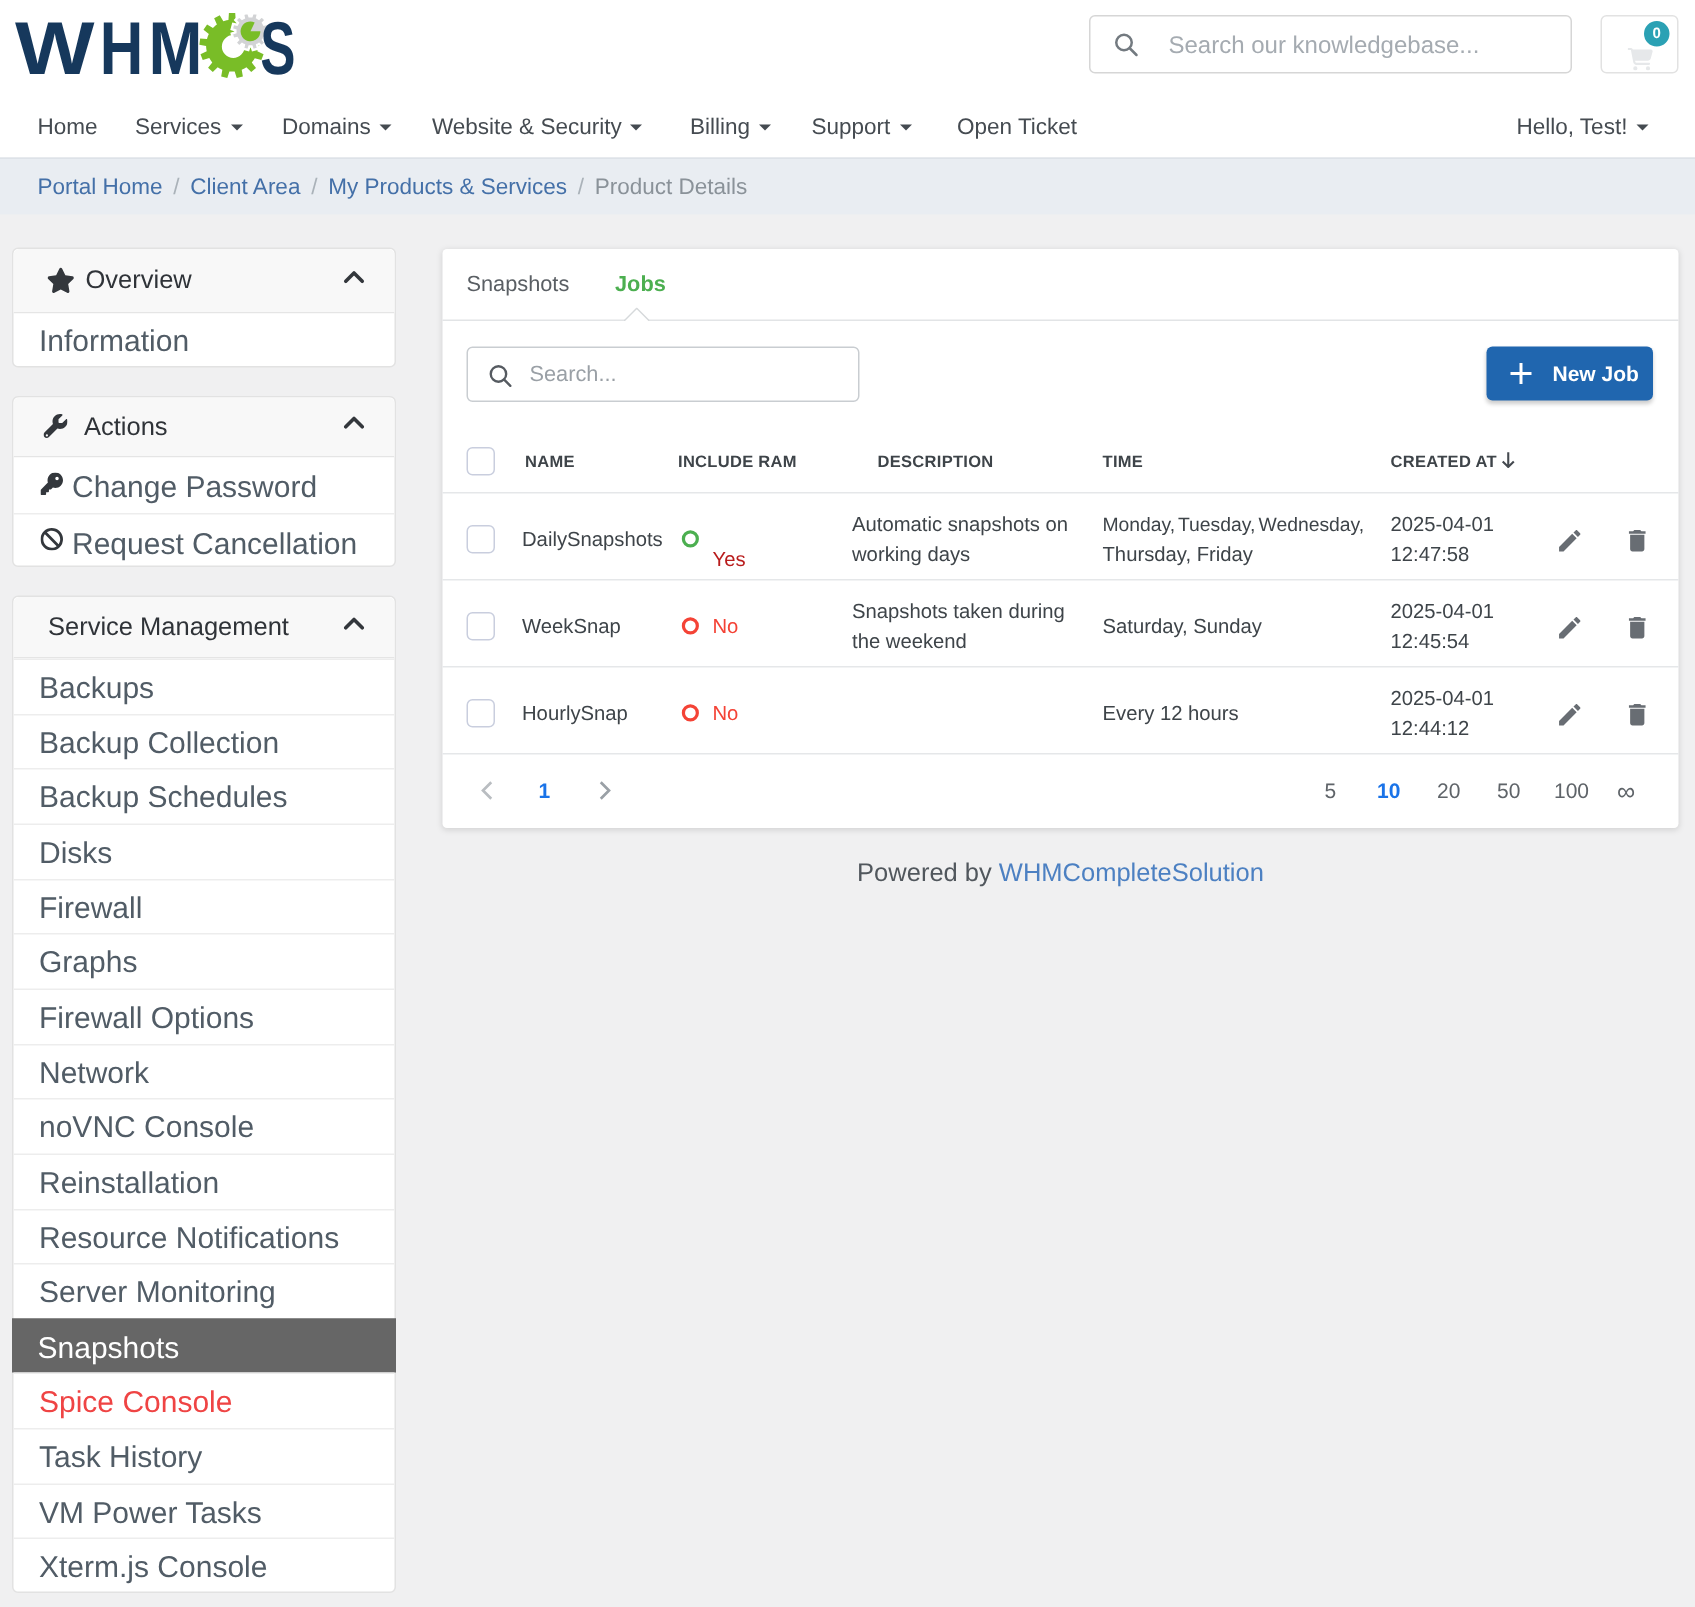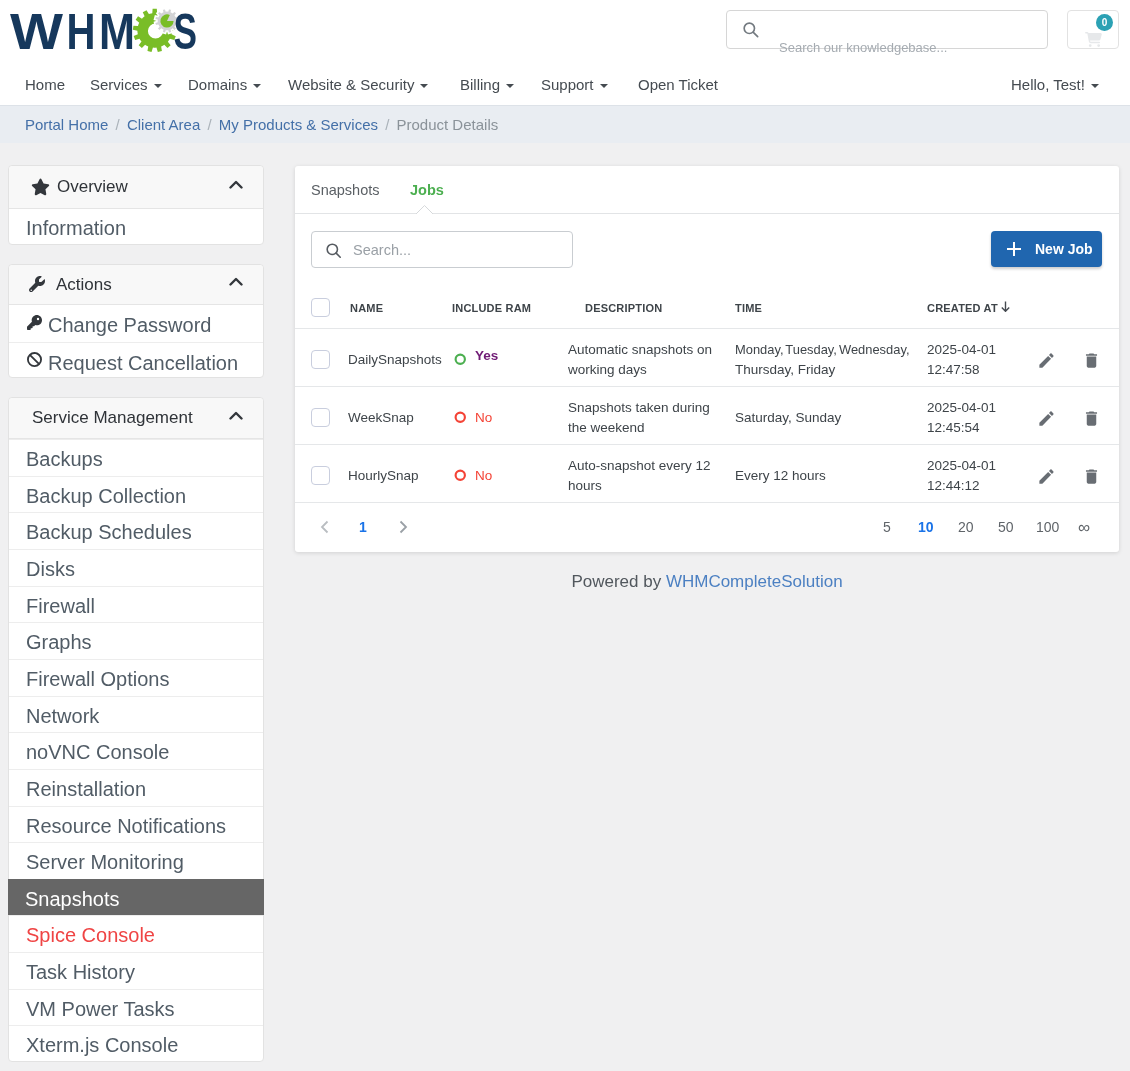--- a/index.html
+++ b/index.html
@@ -38,21 +38,21 @@
   <text x="56.5" y="41.3" textLength="29" lengthAdjust="spacingAndGlyphs">H</text>
   <text x="89" y="41.3" textLength="36" lengthAdjust="spacingAndGlyphs">M</text>
   <text x="163.5" y="41.3" textLength="23.5" lengthAdjust="spacingAndGlyphs">S</text>
   </g>
 </svg>
 <div class="abs" style="left:726px; top:10px; width:322px; height:39px; border:1px solid #d6d6d6; border-radius:4px; background:#fff;">
   <svg class="abs" style="left:14px; top:9px;" width="20" height="20" viewBox="0 0 24 24">
     <circle cx="10" cy="10" r="6.2" fill="none" stroke="#737a80" stroke-width="2"></circle>
     <line x1="14.8" y1="14.8" x2="20" y2="20" stroke="#737a80" stroke-width="2" stroke-linecap="round"></line>
   </svg>
-  <span class="abs" style="left:52px; top:29px; font-size:13px; color:#a5abb1;">Search our knowledgebase...</span>
+  <span class="abs" style="left:52px; top:11px; font-size:16px; color:#a5abb1;">Search our knowledgebase...</span>
 </div>
 <div class="abs" style="left:1067px; top:10px; width:52px; height:39px; border:1px solid #e2e2e2; border-radius:4px; background:#fff;">
   <svg class="abs" style="left:17px; top:21px;" width="17" height="15" viewBox="0 0 576 512">
     <path fill="#e6e8ea" d="M0 24C0 10.7 10.7 0 24 0H69.5c22 0 41.5 12.8 50.6 32h411c26.3 0 45.5 25 38.6 50.4l-41 152.3c-8.5 31.4-37 53.3-69.5 53.3H170.7l5.4 28.5c2.2 11.3 12.1 19.5 23.6 19.5H488c13.3 0 24 10.7 24 24s-10.7 24-24 24H199.7c-34.6 0-64.3-24.6-70.7-58.5L77.4 54.5c-.7-3.8-4-6.5-7.9-6.5H24C10.7 48 0 37.3 0 24zM128 464a48 48 0 1 1 96 0 48 48 0 1 1 -96 0zm336-48a48 48 0 1 1 0 96 48 48 0 1 1 0-96z"></path>
   </svg>
   <div class="abs" style="left:28px; top:3px; width:17px; height:17px; border-radius:50%; background:#2ba1b4; color:#fff; font-size:10px; font-weight:700; text-align:center; line-height:17px;">0</div>
 </div>
 <div class="navitem" style="left:25px;">Home</div>
 <div class="navitem" style="left:90px;">Services<span class="caret"></span></div>
 <div class="navitem" style="left:188px;">Domains<span class="caret"></span></div>
@@ -191,21 +191,21 @@
 <span class="th" style="left:632px; top:136px;">CREATED AT</span>
 <svg class="abs" style="left:706px; top:135px;" width="9" height="11" viewBox="0 0 9 11">
       <path d="M4.5 0.5 V9.8 M0.8 6.6 L4.5 10.3 L8.2 6.6" fill="none" stroke="#454a50" stroke-width="1.4"></path>
     </svg>
 <div class="sep" style="top:162px;"></div>
 <div class="cb" style="left:16px; top:184px;"></div>
 <span class="cell" style="left:53px; top:184px;">DailySnapshots</span>
 <svg class="abs" style="left:159px; top:187px;" width="12.5" height="12.5" viewBox="0 0 14 14">
       <circle cx="7" cy="7" r="5.2" fill="none" stroke="#4caf50" stroke-width="2.4"></circle>
     </svg>
-<span class="cell" style="left:180px; top:180px; color:#701a75;font-weight:bold;">Yes</span>
+<span class="cell" style="left:180px; top:197px; color:#b91c1c;">Yes</span>
 <span class="cell" style="left:273px; top:174px;">Automatic snapshots on<br>working days</span>
 <span class="cell" style="left:440px; top:174px;"><span style="font-size:12.9px; word-spacing:-1.5px;">Monday, Tuesday, Wednesday,</span><br>Thursday, Friday</span>
 <span class="cell" style="left:632px; top:174px;">2025-04-01<br>12:47:58</span>
 <span class="abs" style="left:742px; top:185px;"><svg width="19" height="19" viewBox="0 0 24 24">
         <path fill="#686d73" d="M3 17.25V21h3.75L17.81 9.94l-3.75-3.75L3 17.25zM20.71 7.04c.39-.39.39-1.02 0-1.41l-2.34-2.34c-.39-.39-1.02-.39-1.41 0l-1.83 1.83 3.75 3.75 1.83-1.83z"></path>
       </svg></span>
 <span class="abs" style="left:787px; top:185px;"><svg width="19" height="19" viewBox="0 0 24 24">
         <path fill="#686d73" d="M6 19c0 1.1.9 2 2 2h8c1.1 0 2-.9 2-2V7H6v12zM19 4h-3.5l-1-1h-5l-1 1H5v2h14V4z"></path>
       </svg></span>
 <div class="sep" style="top:220px;"></div>
@@ -224,21 +224,20 @@
 <span class="abs" style="left:787px; top:243px;"><svg width="19" height="19" viewBox="0 0 24 24">
         <path fill="#686d73" d="M6 19c0 1.1.9 2 2 2h8c1.1 0 2-.9 2-2V7H6v12zM19 4h-3.5l-1-1h-5l-1 1H5v2h14V4z"></path>
       </svg></span>
 <div class="sep" style="top:278px;"></div>
 <div class="cb" style="left:16px; top:300px;"></div>
 <span class="cell" style="left:53px; top:300px;">HourlySnap</span>
 <svg class="abs" style="left:159px; top:303px;" width="12.5" height="12.5" viewBox="0 0 14 14">
       <circle cx="7" cy="7" r="5.2" fill="none" stroke="#f44336" stroke-width="2.4"></circle>
     </svg>
 <span class="cell" style="left:180px; top:300px; color:#f44336;">No</span>
-<span class="cell" style="left:273px; top:290px;">Auto-snapshot every 12<br>hours</span>
 <span class="cell" style="left:440px; top:300px;">Every 12 hours</span>
 <span class="cell" style="left:632px; top:290px;">2025-04-01<br>12:44:12</span>
 <span class="abs" style="left:742px; top:301px;"><svg width="19" height="19" viewBox="0 0 24 24">
         <path fill="#686d73" d="M3 17.25V21h3.75L17.81 9.94l-3.75-3.75L3 17.25zM20.71 7.04c.39-.39.39-1.02 0-1.41l-2.34-2.34c-.39-.39-1.02-.39-1.41 0l-1.83 1.83 3.75 3.75 1.83-1.83z"></path>
       </svg></span>
 <span class="abs" style="left:787px; top:301px;"><svg width="19" height="19" viewBox="0 0 24 24">
         <path fill="#686d73" d="M6 19c0 1.1.9 2 2 2h8c1.1 0 2-.9 2-2V7H6v12zM19 4h-3.5l-1-1h-5l-1 1H5v2h14V4z"></path>
       </svg></span>
 <div class="sep" style="top:336px;"></div>
 <svg class="abs" style="left:22px; top:353px;" width="16" height="16" viewBox="0 0 16 16">

